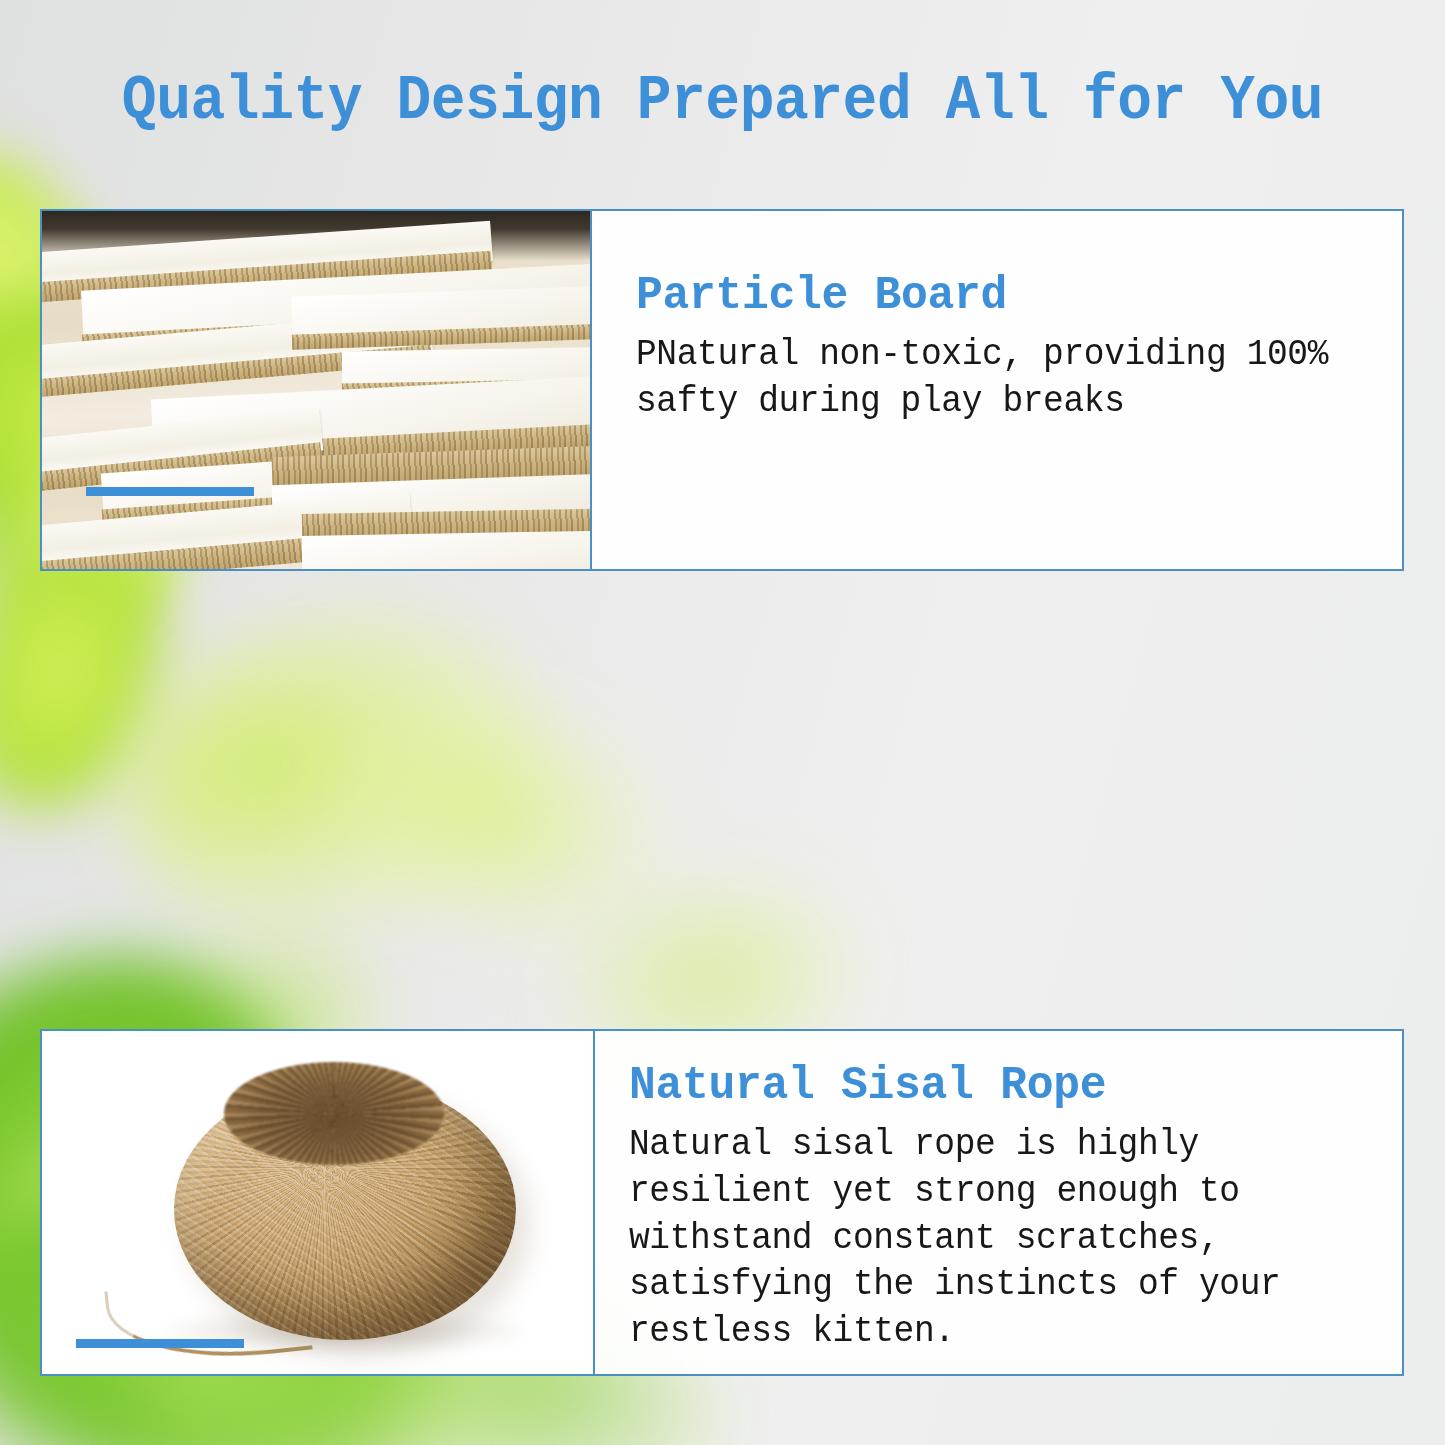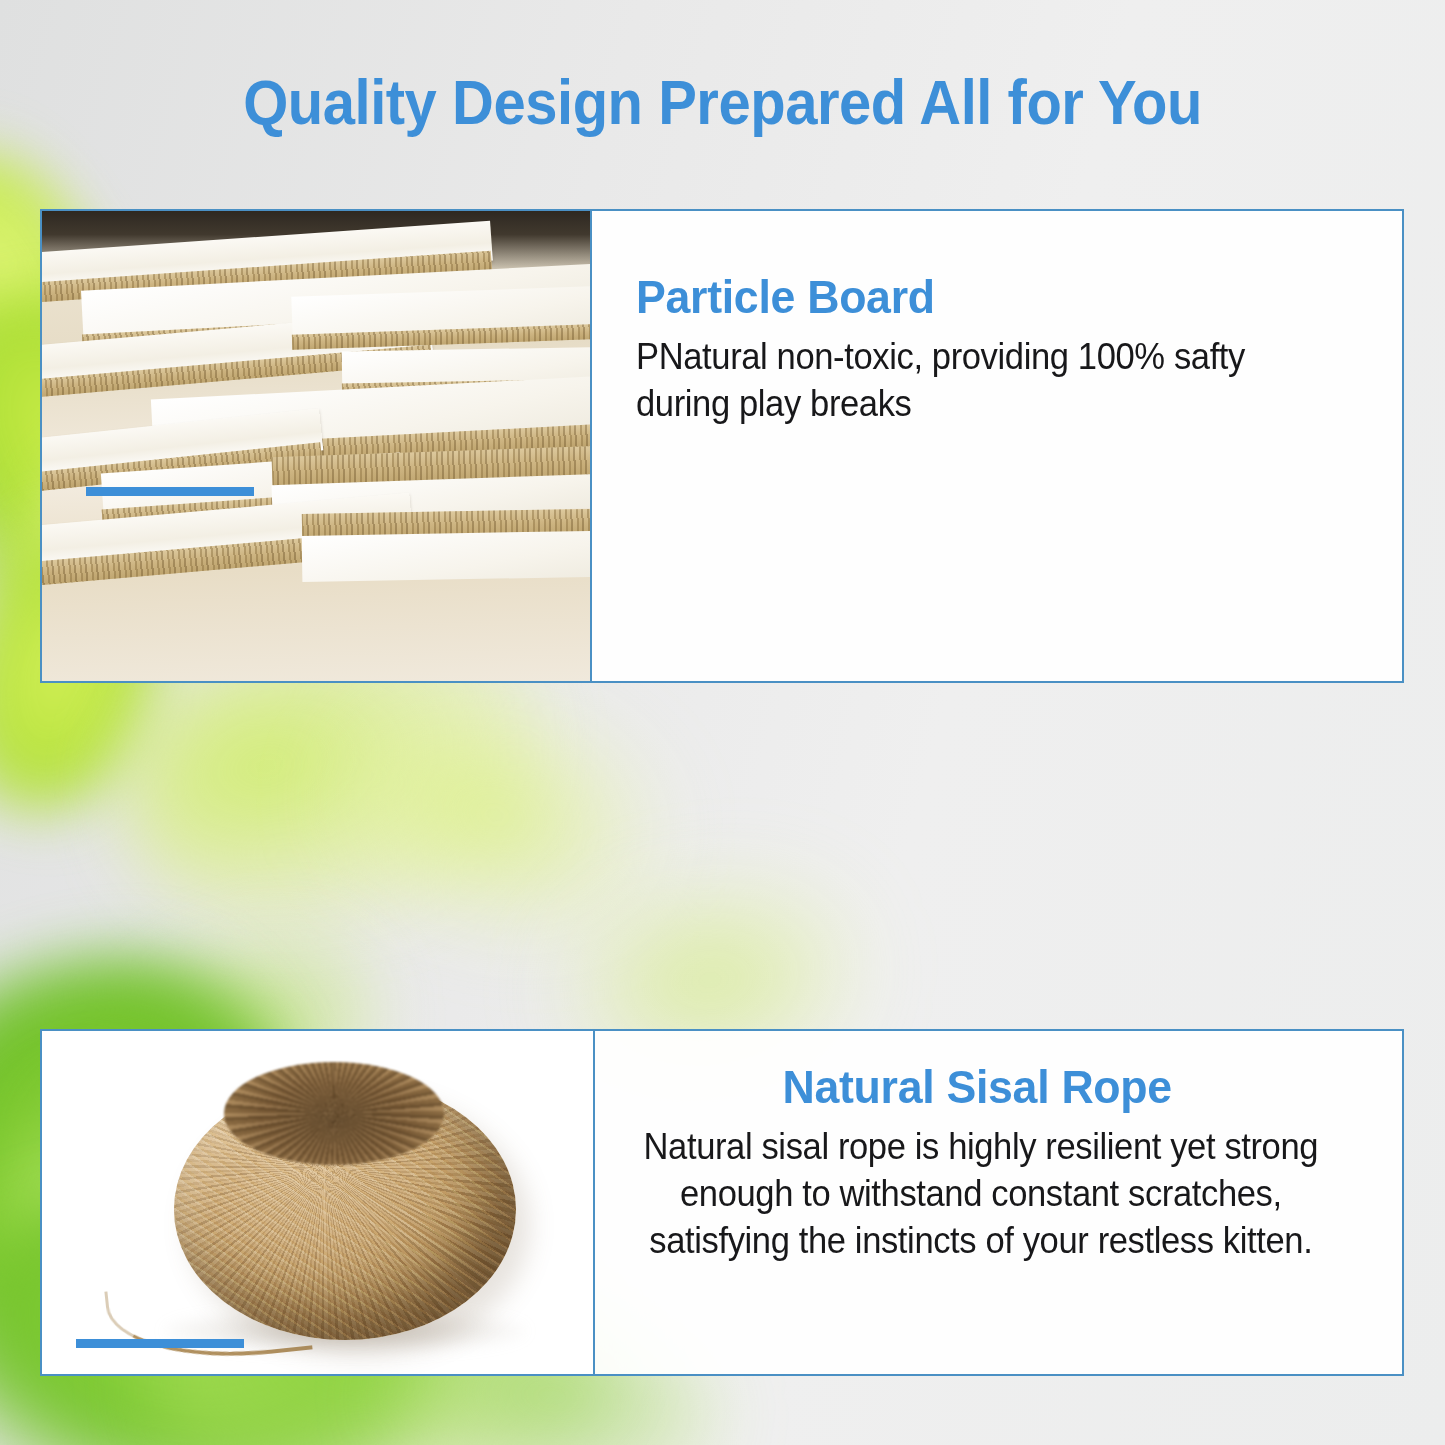--- a/index.html
+++ b/index.html
@@ -6,21 +6,21 @@
     margin: 0;
     padding: 0;
     background: #ffffff;
   }
 
   #page {
     position: relative;
     width: 1445px;
     height: 1445px;
     overflow: hidden;
-    font-family: Liberation Sans, sans-serif;
+    font-family: Liberation Mono, monospace;
     background: linear-gradient(105deg, #dfe0e0 0%, #e9e9e9 35%, #efefef 62%, #eceded 100%);
   }
 
   
   .foliage-layer {
     position: absolute;
     inset: 0;
     pointer-events: none;
     overflow: hidden;
   }
@@ -139,21 +139,21 @@
 
   
   .card {
     position: absolute;
     box-sizing: border-box;
     border: 2px solid #4a90c4;
     display: flex;
     z-index: 4;
   }
 
-  .card-1 { left: 40px; top: 209px;  width: 1364px; height: 474px; }
+  .card-1 { left: 40px; top: 209px;  width: 1364px; height: 362px; }
   .card-2 { left: 40px; top: 617px;  width: 1364px; height: 369px; }
   .card-3 { left: 40px; top: 1029px; width: 1364px; height: 347px; }
 
   .photo-pane {
     position: relative;
     overflow: hidden;
     flex: 0 0 auto;
     background: #ffffff;
   }
   .text-pane {
@@ -169,21 +169,21 @@
   .divider-left  { border-left: 2px solid #4a90c4; }
   .divider-right { border-right: 2px solid #4a90c4; }
 
   .card-1 .photo-pane { width: 548px; }
   .card-1 .text-pane  { padding: 58px 40px 0 44px; }
 
   .card-2 .photo-pane { width: 548px; }
   .card-2 .text-pane  { padding: 48px 40px 0 64px; }
 
   .card-3 .photo-pane { width: 551px; }
-  .card-3 .text-pane  { padding: 28px 40px 0 34px; text-align: center; }
+  .card-3 .text-pane  { padding: 28px 40px 0 34px; }
 
   .feature-title {
     color: #3d8fd8;
     font-weight: bold;
     font-size: 47px;
     letter-spacing: -0.3px;
     transform: scaleX(0.95);
     transform-origin: left center;
     margin: 0 0 10px 0;
     white-space: nowrap;

